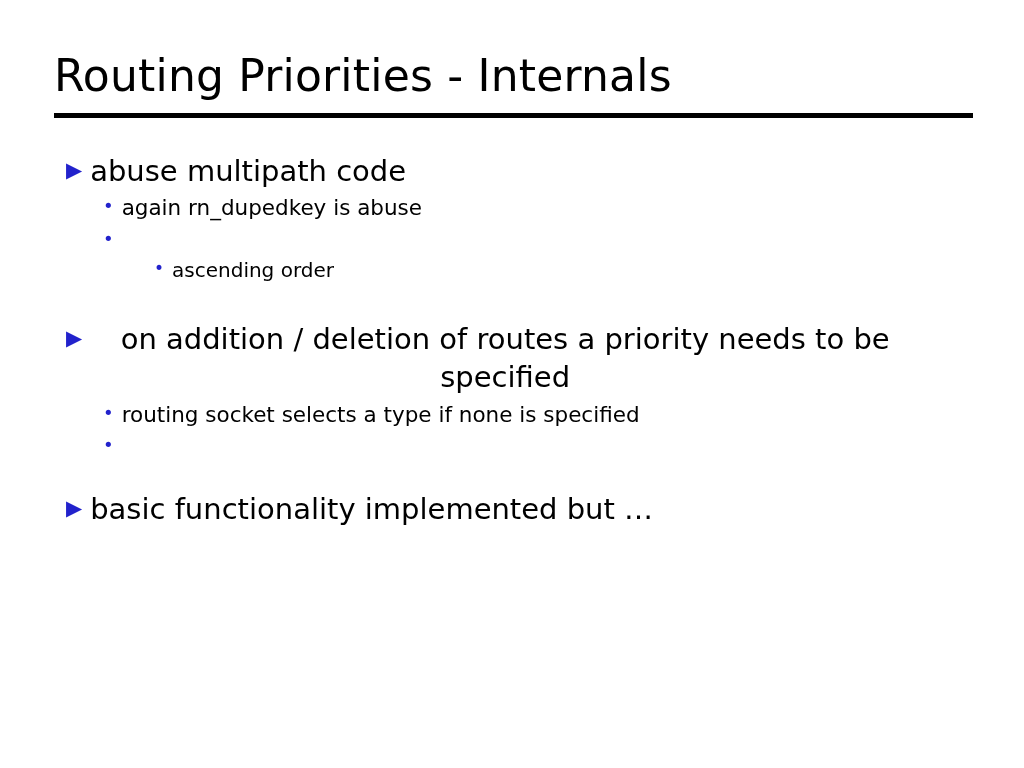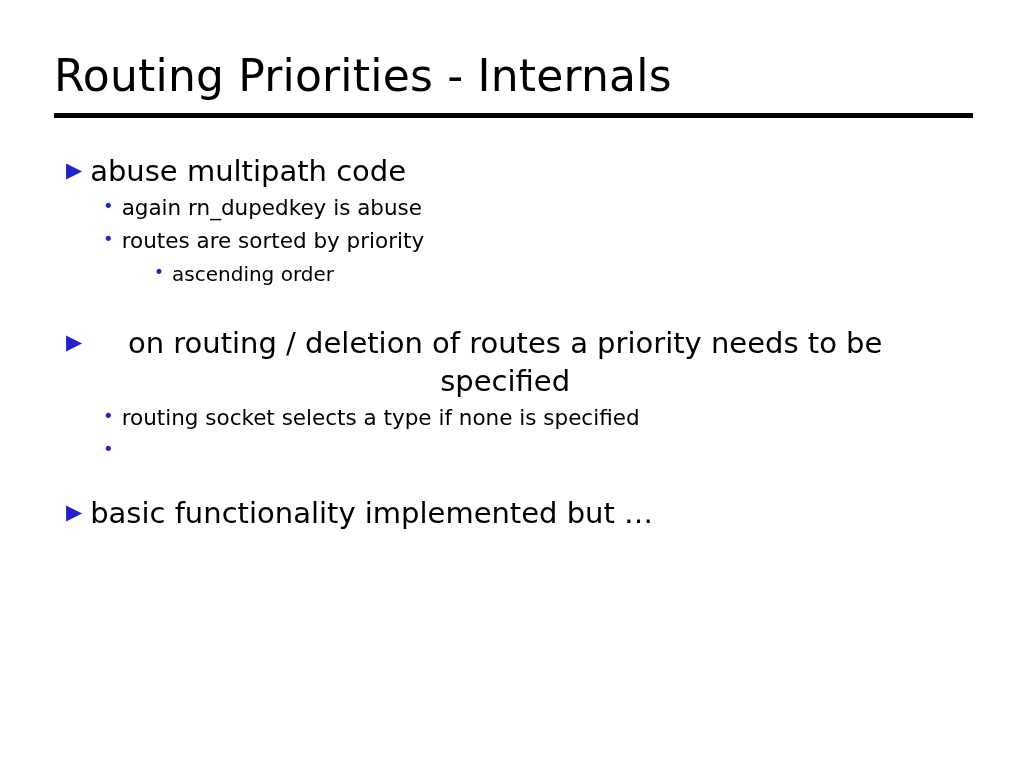--- a/index.html
+++ b/index.html
@@ -116,32 +116,31 @@
     <div class="lvl1">
       <span class="bullet">▶</span>
       <span class="txt">abuse multipath code</span>
     </div>
     <div class="lvl2">
       <span class="bullet">•</span>
       <span class="txt">again rn_dupedkey is abuse</span>
     </div>
     <div class="lvl2">
       <span class="bullet">•</span>
-      <span class="txt">routes are sorted by priority</span>
     </div>
     <div class="lvl3">
       <span class="bullet">•</span>
       <span class="txt">ascending order</span>
     </div>
 
     <div class="group-gap"></div>
 
     <div class="lvl1">
       <span class="bullet">▶</span>
-      <span class="txt">on routing / deletion of routes a priority needs to be specified</span>
+      <span class="txt">on addition / deletion of routes a priority needs to be specified</span>
     </div>
     <div class="lvl2">
       <span class="bullet">•</span>
       <span class="txt">routing socket selects a type if none is specified</span>
     </div>
     <div class="lvl2">
       <span class="bullet">•</span>
     </div>
 
     <div class="group-gap-small"></div>

